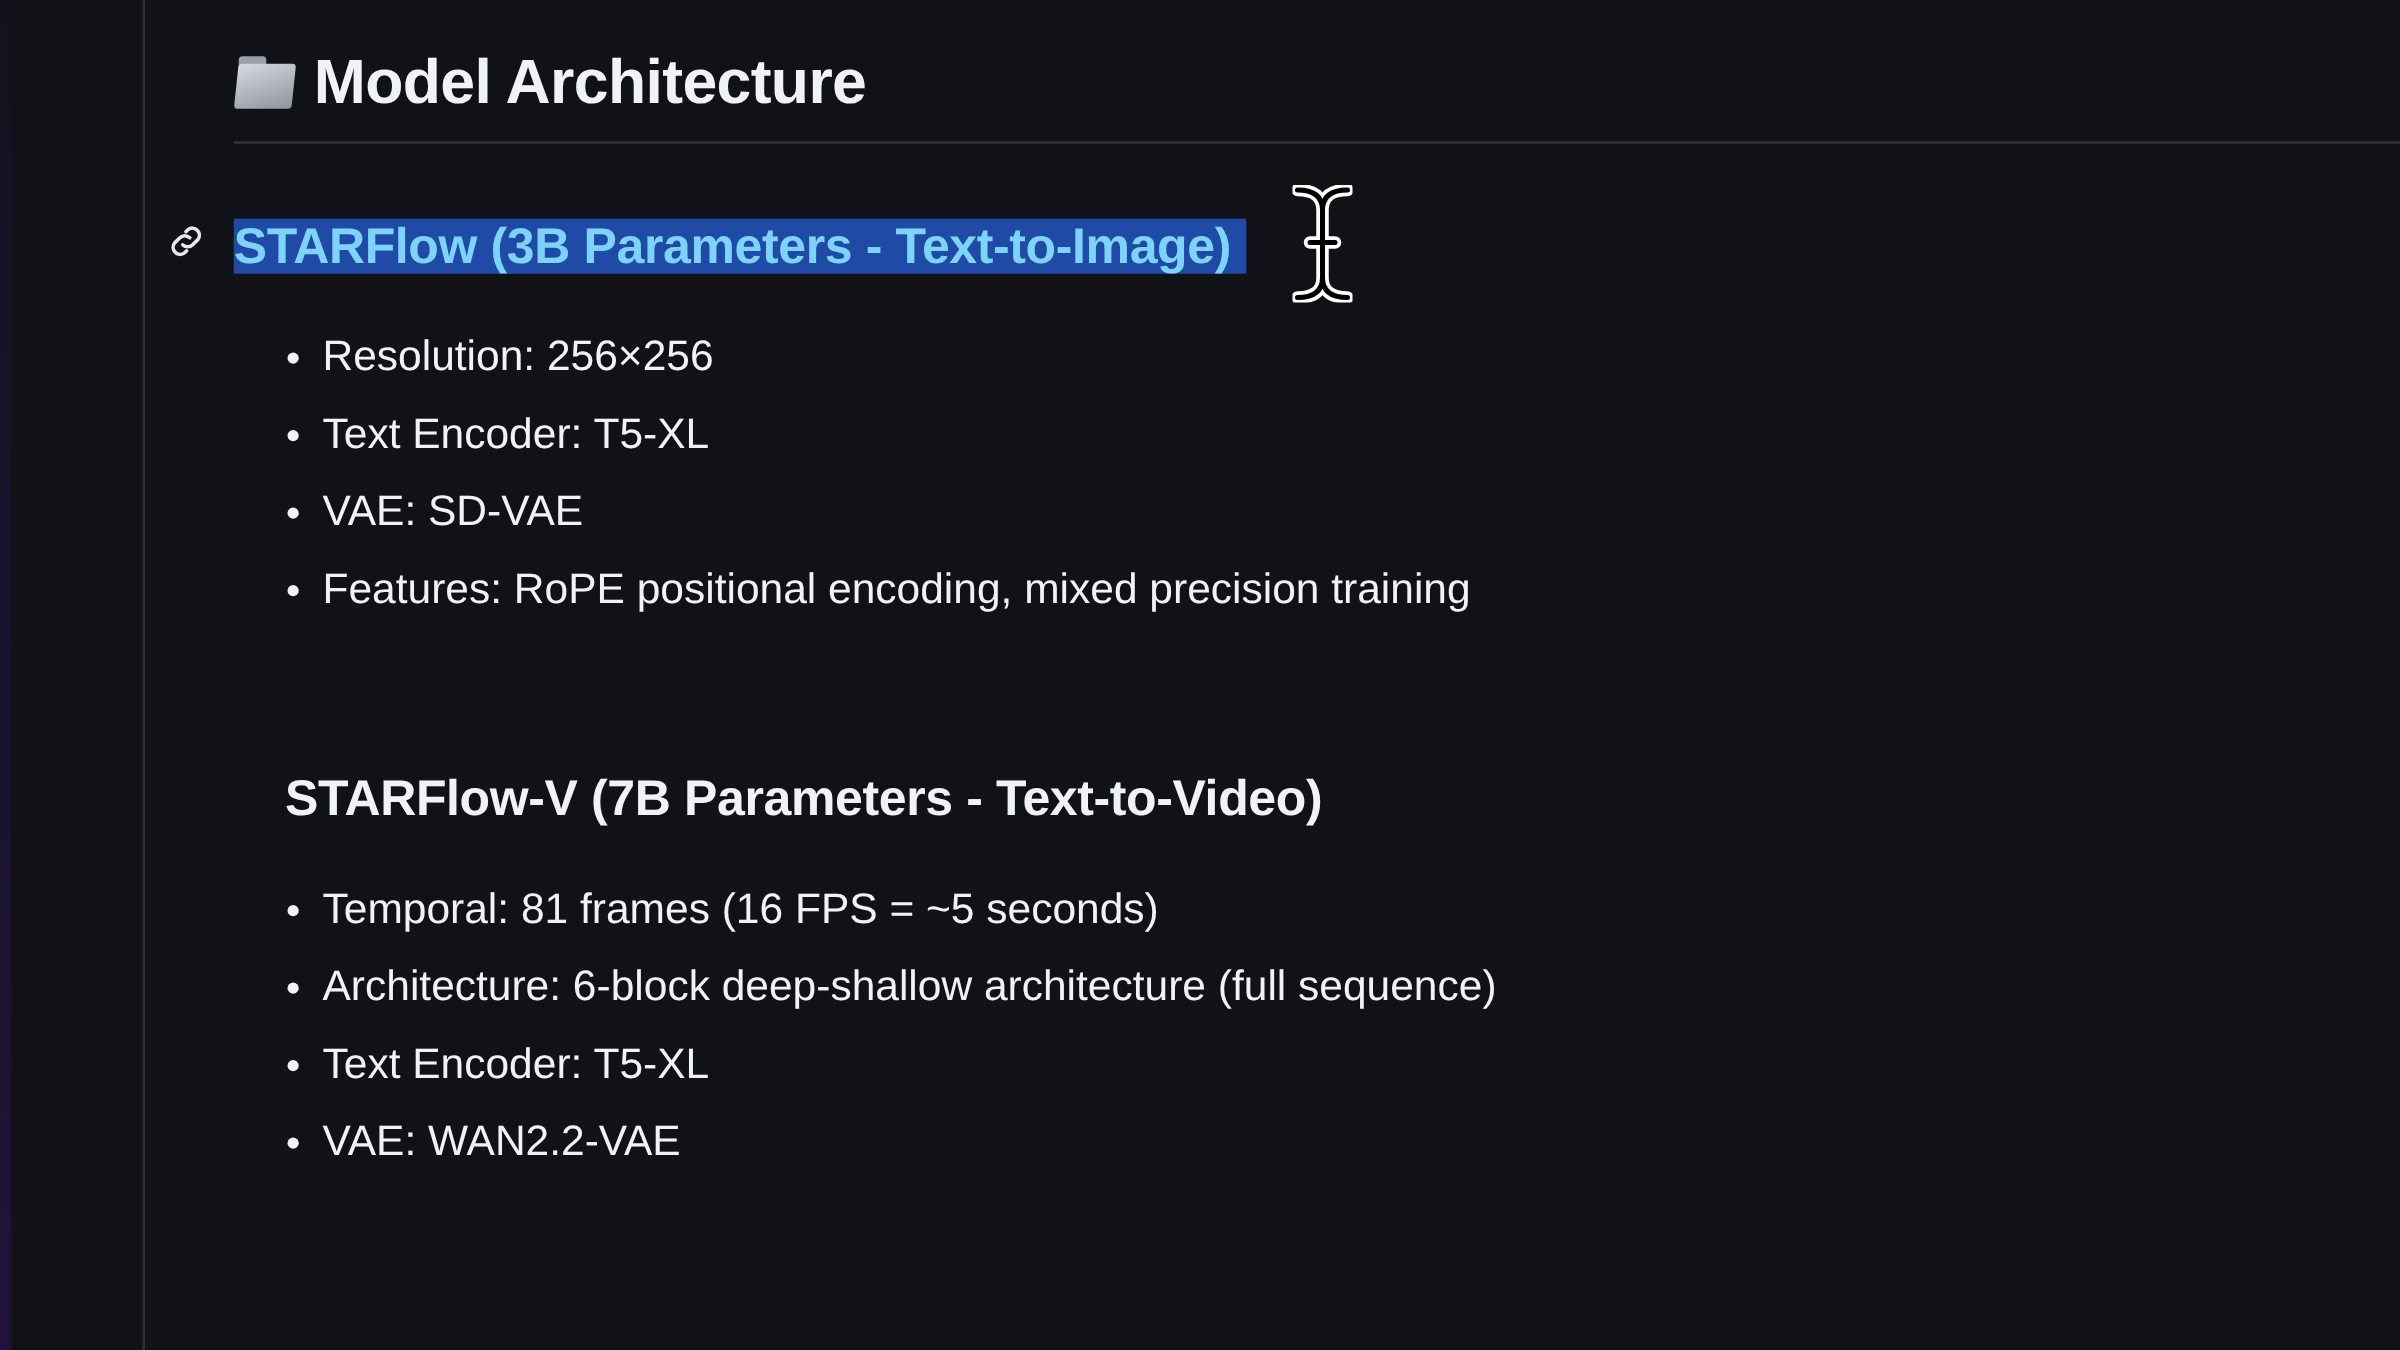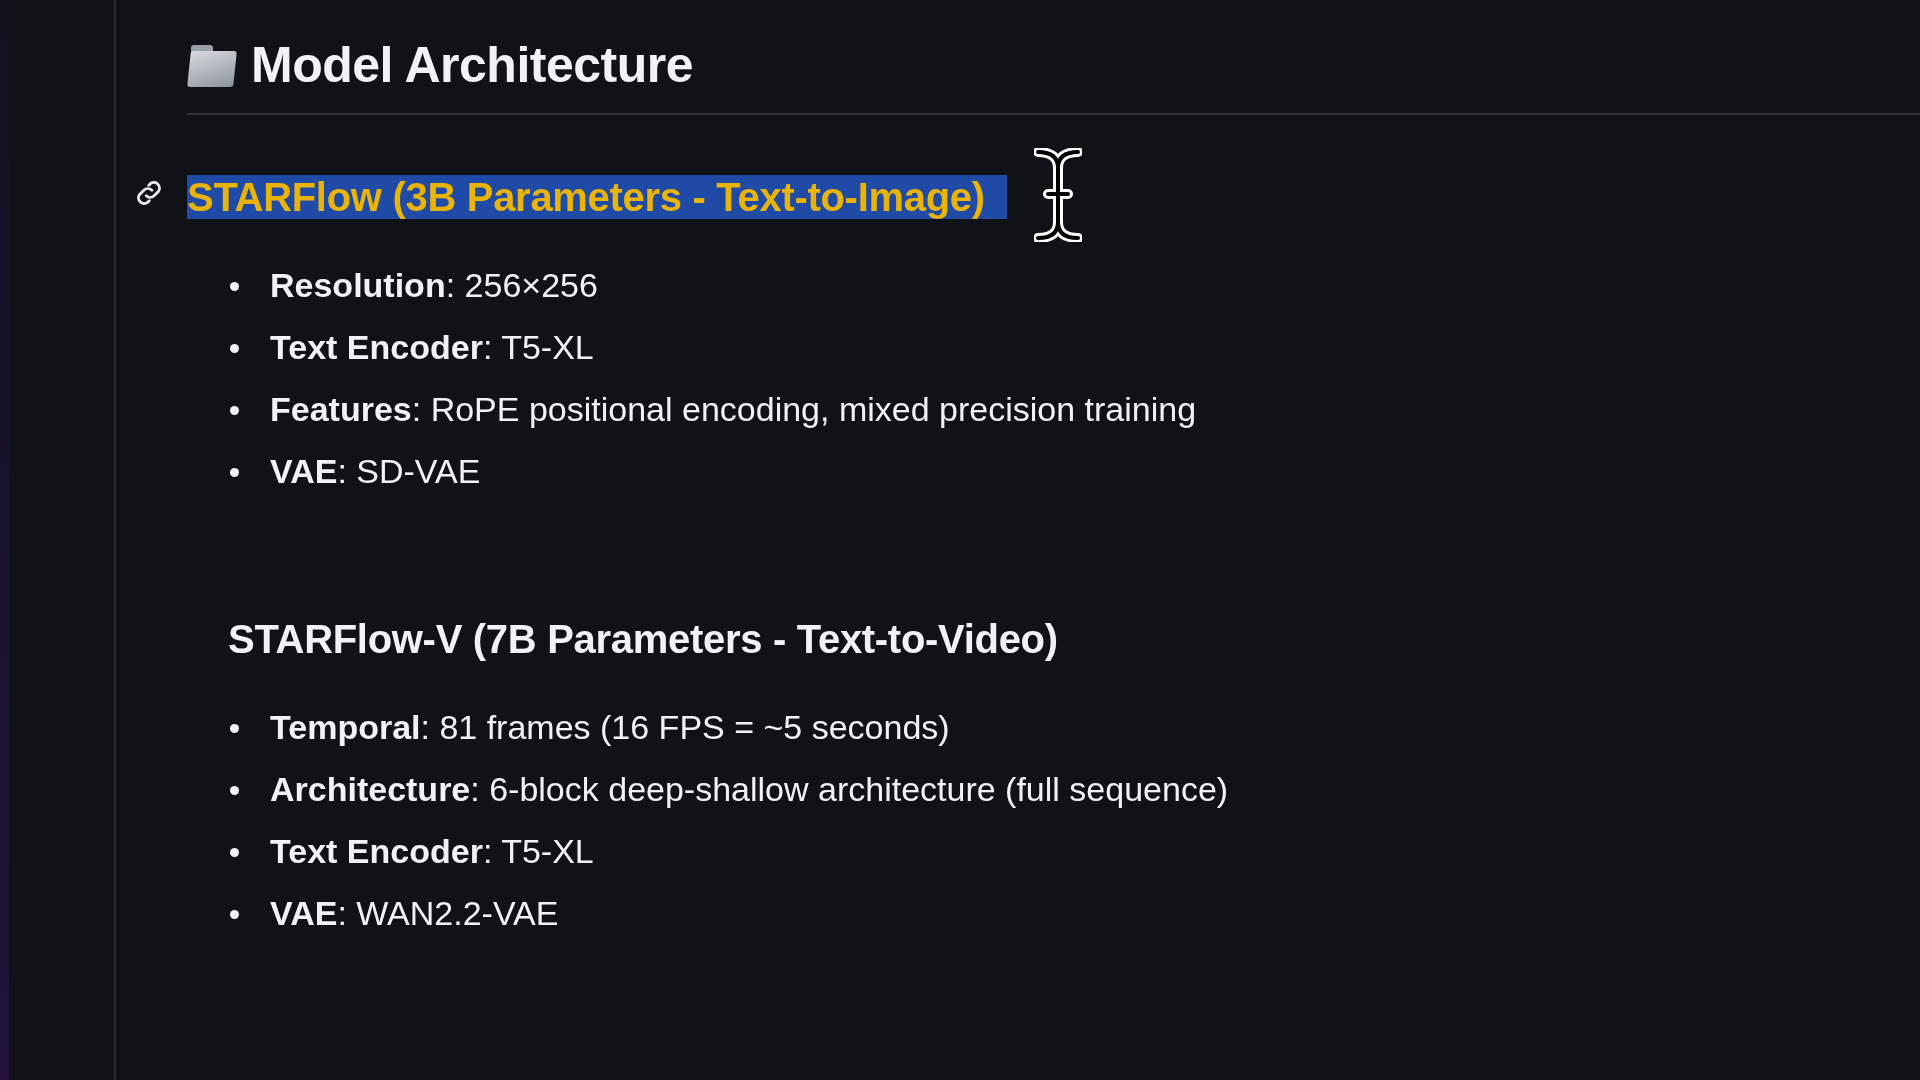--- a/index.html
+++ b/index.html
@@ -27,34 +27,34 @@
   .folder {
     width:50px; height:44px; margin-right:14px; position:relative;
   }
   .folder .tab { position:absolute; left:4px; top:2px; width:22px; height:10px; background:#9aa0a8; border-radius:3px 3px 0 0; }
   .folder .body { position:absolute; left:2px; top:8px; width:46px; height:36px; background:linear-gradient(160deg,#d7dbe0,#8e949c); border-radius:3px; transform:skewX(-6deg); }
   .rule { position:absolute; left:0; top:113px; width:1740px; height:2px; background:#2f333a; }
   .h3 {
     position:absolute; left:0; font-size:40px; font-weight:bold; letter-spacing:-0.3px;
     height:54px; line-height:54px;
   }
-  .h3.selected .sel { background:#1f4aa6; color:#eab308; padding:0 22px 0 0; }
+  .h3.selected .sel { background:#1f4aa6; color:#7dd3fc; padding:0 12px 0 0; }
   .anchor {
     position:absolute; left:-55px; top:176px; width:34px; height:34px;
   }
   ul.items { position:absolute; left:0; margin:0; padding:0; list-style:none; }
   ul.items li {
     position:relative; padding-left:71px; height:62px; line-height:62px;
     font-size:34px; white-space:nowrap;
   }
   ul.items li::before {
     content:""; position:absolute; left:43px; top:28px; width:9px; height:9px;
     border-radius:50%; background:#f0f3f6;
   }
-  ul.items li b { font-weight:bold;margin-left:12px; }
+  ul.items li b { font-weight:normal; }
   .cursor { position:absolute; left:1034px; top:148px; width:48px; height:94px; }
 </style>
 </head>
 <body>
 
 <div class="left-strip"></div>
 <div class="gutter-line"></div>
 
 <div class="content">
   <div class="h2">
@@ -71,22 +71,22 @@
     <path d="M14 10a4 4 0 0 0-5.6 0l-3 3a4 4 0 0 0 5.6 5.6l1.2-1.2"></path>
   </svg>
 
   <div class="h3 selected" style="top:170px;">
     <span class="sel">STARFlow (3B Parameters - Text-to-Image)</span>
   </div>
 
   <ul class="items" style="top:254px;">
     <li><b>Resolution</b><span>: 256×256</span></li>
     <li><b>Text Encoder</b><span>: T5-XL</span></li>
+    <li><b>VAE</b><span>: SD-VAE</span></li>
     <li><b>Features</b><span>: RoPE positional encoding, mixed precision training</span></li>
-    <li><b>VAE</b><span>: SD-VAE</span></li>
   </ul>
 
   <div class="h3" style="top:612px;margin-left:41px;">
     <span>STARFlow-V (7B Parameters - Text-to-Video)</span>
   </div>
 
   <ul class="items" style="top:696px;">
     <li><b>Temporal</b><span>: 81 frames (16 FPS = ~5 seconds)</span></li>
     <li><b>Architecture</b><span>: 6-block deep-shallow architecture (full sequence)</span></li>
     <li><b>Text Encoder</b><span>: T5-XL</span></li>

